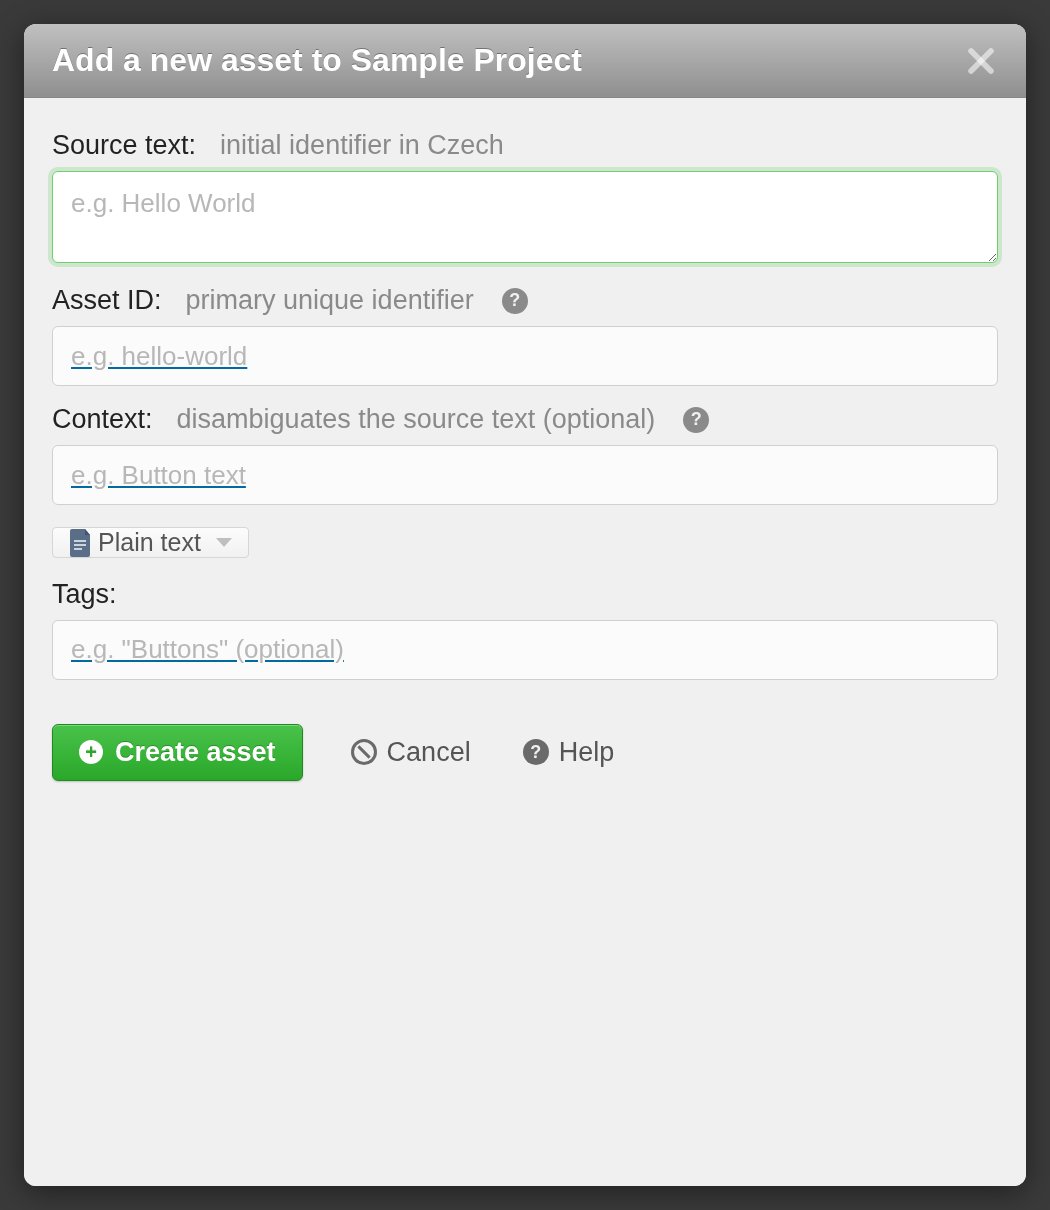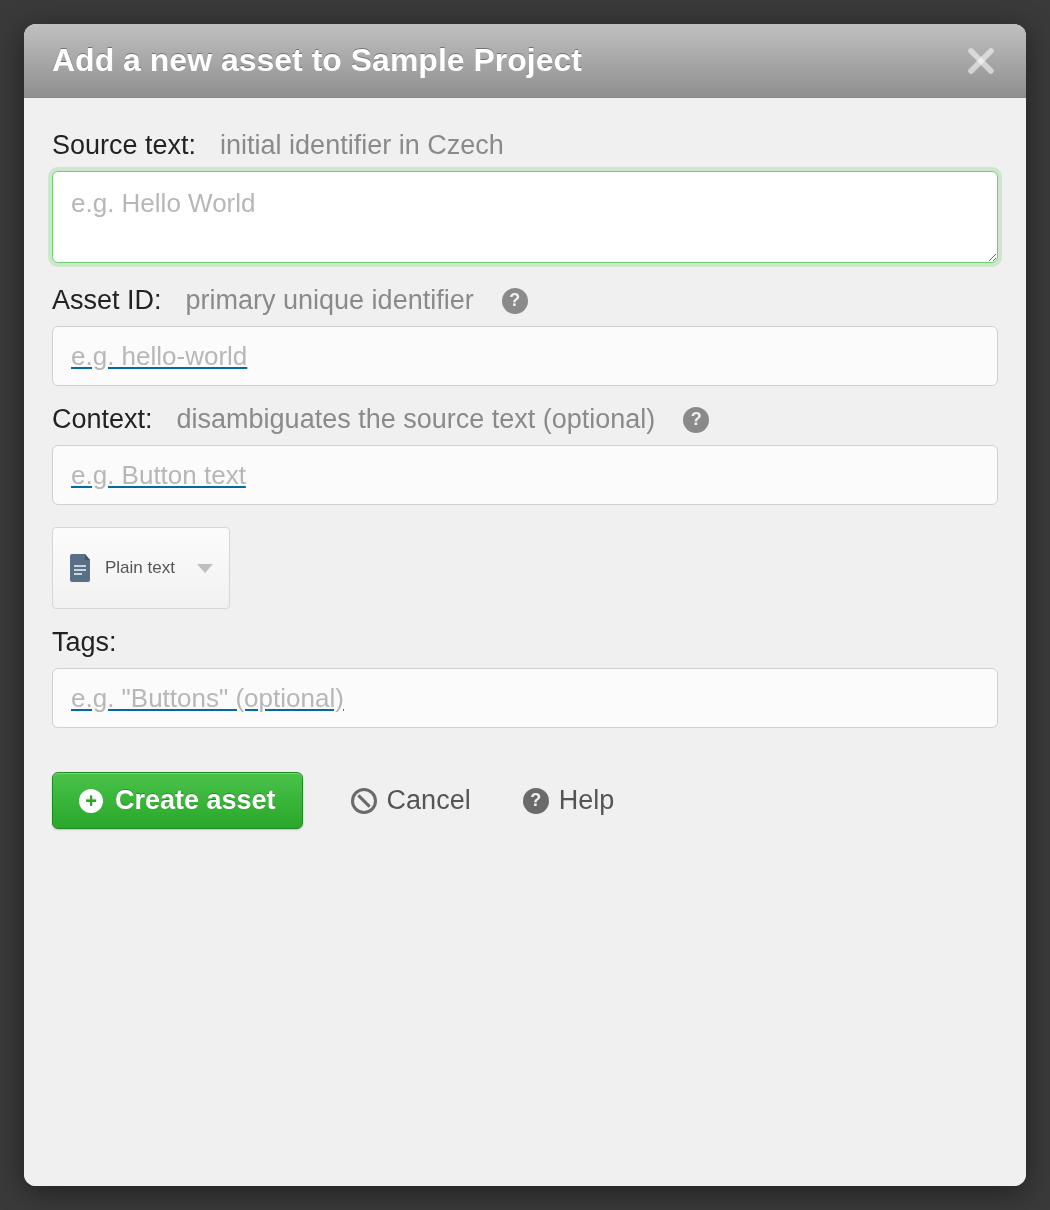--- a/index.html
+++ b/index.html
@@ -96,26 +96,26 @@
     height: 92px;
     border: 1px solid #6fcf6f;
     box-shadow: 0 0 0 4px rgba(95,205,95,.25);
     outline: none;
   }
   #asset-id, #context, #tags { height: 60px; background:#fbfbfb;text-decoration:underline;}
   #notes { height: 120px; }
   .type-dropdown {
     display: inline-flex;
     align-items: center;
-    gap: 12px;
+    gap: 5px;
     background: linear-gradient(#fcfcfc,#f1f1f1);
     border: 1px solid #d6d6d6;
     border-radius: 4px;
-    padding: 26px 16px;
-    font-size: 17px;
+    padding: 0 16px;
+    font-size: 25px;
     color: #555;
     cursor: pointer;
     margin-top: 4px;
   }
   .type-dropdown .doc-icon {
     width: 24px; height: 28px;
     display:inline-flex; align-items:center; justify-content:center;
   }
   .type-dropdown .doc-icon svg { width:24px; height:28px; }
   .type-dropdown .caret-down {

